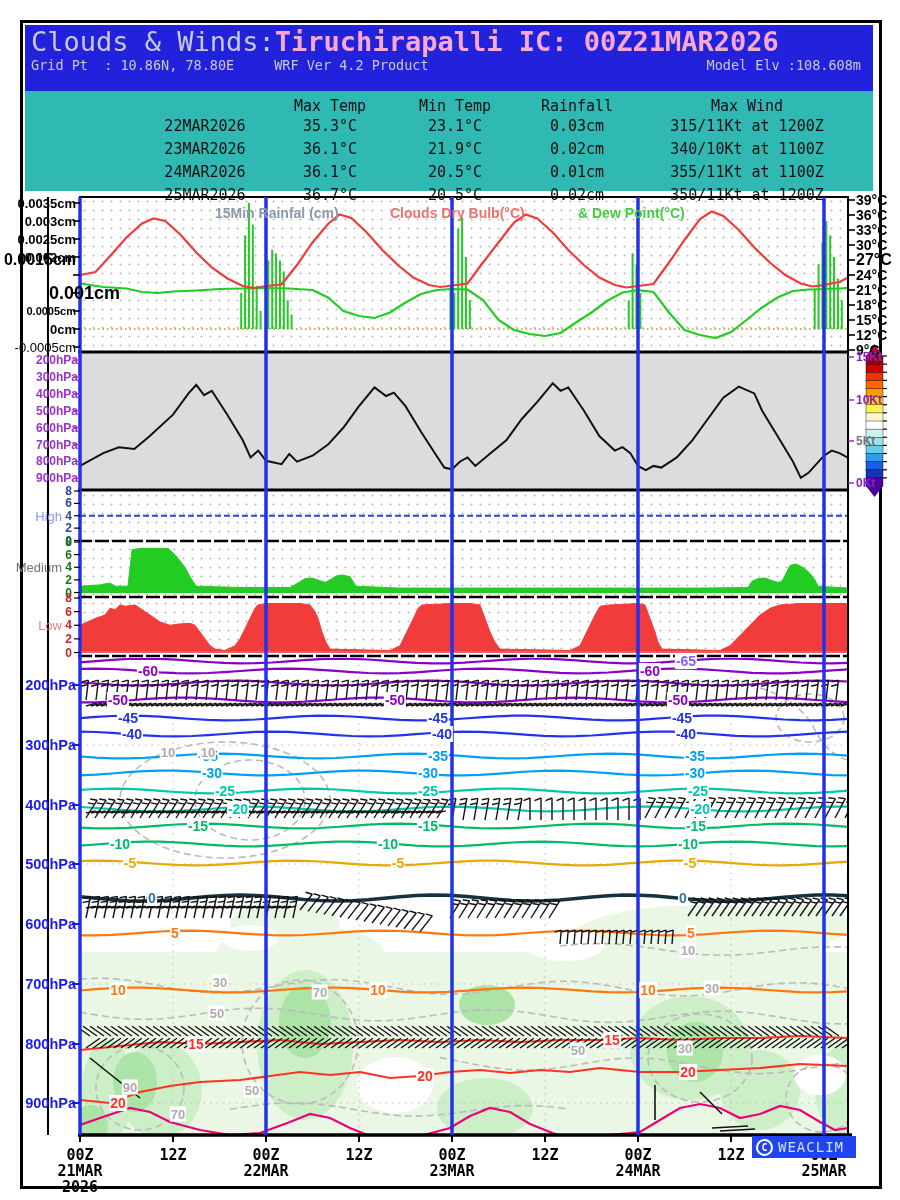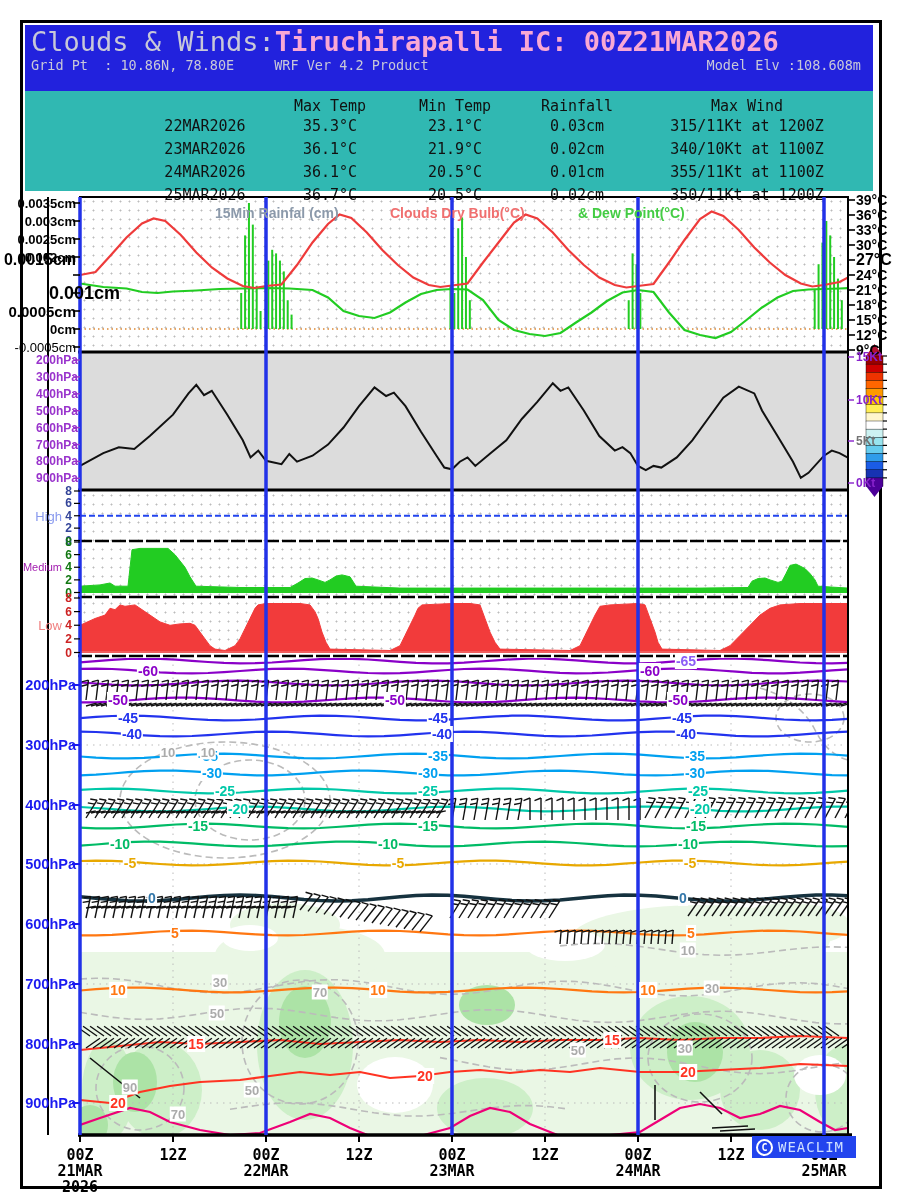--- a/index.html
+++ b/index.html
@@ -1504,21 +1504,21 @@
 <div id="labels">
     <div class="lbl " style="left: 215px; top: 205px; color: rgb(139, 153, 170); font-size: 14px; font-weight: bold;">15Min Rainfal (cm)</div>
     <div class="lbl " style="left: 390px; top: 205px; color: rgb(240, 112, 112); font-size: 14px; font-weight: bold;">Clouds Dry Bulb(°C)</div>
     <div class="lbl " style="left: 578px; top: 205px; color: rgb(68, 204, 68); font-size: 14px; font-weight: bold;">&amp; Dew Point(°C)</div>
     <div class="lbl r" style="left: 76px; top: 203px; font-weight: bold; font-size: 13px;">0.0035cm</div>
     <div class="lbl r" style="left: 76px; top: 221px; font-weight: bold; font-size: 13px;">0.003cm</div>
     <div class="lbl r" style="left: 76px; top: 239px; font-weight: bold; font-size: 13px;">0.0025cm</div>
     <div class="lbl r" style="left: 76px; top: 257px; font-weight: bold; font-size: 13px;">0.002cm</div>
     <div class="lbl r" style="left: 76px; top: 260px; font-weight: bold; font-size: 16px;">0.0015cm</div>
     <div class="lbl r" style="left: 76px; top: 293px; font-weight: bold; font-size: 18px; margin-left: 44px;">0.001cm</div>
-    <div class="lbl r" style="left: 76px; top: 311px; font-weight: bold; font-size: 15px;">0.0005cm</div>
+    <div class="lbl r" style="left: 76px; top: 311px; font-weight: bold; font-size: 11px;">0.0005cm</div>
     <div class="lbl r" style="left: 76px; top: 329px; font-weight: bold; font-size: 13px;">0cm</div>
     <div class="lbl r" style="left: 76px; top: 347px; font-weight: normal; font-size: 13px;">-0.0005cm</div>
     <div class="lbl l" style="left: 856px; top: 200px; font-weight: bold; font-size: 14px;">39°C</div>
     <div class="lbl l" style="left: 856px; top: 215px; font-weight: bold; font-size: 14px;">36°C</div>
     <div class="lbl l" style="left: 856px; top: 230px; font-weight: bold; font-size: 14px;">33°C</div>
     <div class="lbl l" style="left: 856px; top: 245px; font-weight: bold; font-size: 14px;">30°C</div>
     <div class="lbl l" style="left: 856px; top: 260px; font-weight: bold; font-size: 16px;">27°C</div>
     <div class="lbl l" style="left: 856px; top: 275px; font-weight: bold; font-size: 14px;">24°C</div>
     <div class="lbl l" style="left: 856px; top: 290px; font-weight: bold; font-size: 14px;">21°C</div>
     <div class="lbl l" style="left: 856px; top: 305px; font-weight: bold; font-size: 14px;">18°C</div>
@@ -1544,21 +1544,21 @@
     <div class="lbl r" style="left: 76px; top: 924px; color: rgb(26, 26, 240); font-size: 14.5px; font-weight: bold;">600hPa</div>
     <div class="lbl r" style="left: 76px; top: 984px; color: rgb(26, 26, 240); font-size: 14.5px; font-weight: bold;">700hPa</div>
     <div class="lbl r" style="left: 76px; top: 1044px; color: rgb(26, 26, 240); font-size: 14.5px; font-weight: bold;">800hPa</div>
     <div class="lbl r" style="left: 76px; top: 1103px; color: rgb(26, 26, 240); font-size: 14.5px; font-weight: bold;">900hPa</div>
     <div class="lbl r" style="left: 62px; top: 515.75px; color: rgb(136, 153, 238); font-size: 13px;">High</div>
     <div class="lbl r" style="left: 72px; top: 491px; color: rgb(51, 68, 153); font-size: 12px; font-weight: bold;">8</div>
     <div class="lbl r" style="left: 72px; top: 503.375px; color: rgb(51, 68, 153); font-size: 12px; font-weight: bold;">6</div>
     <div class="lbl r" style="left: 72px; top: 515.75px; color: rgb(51, 68, 153); font-size: 12px; font-weight: bold;">4</div>
     <div class="lbl r" style="left: 72px; top: 528.125px; color: rgb(51, 68, 153); font-size: 12px; font-weight: bold;">2</div>
     <div class="lbl r" style="left: 72px; top: 540.5px; color: rgb(51, 68, 153); font-size: 12px; font-weight: bold;">0</div>
-    <div class="lbl r" style="left: 62px; top: 567.25px; color: #a21caf; font-size: 11px;">Medium</div>
+    <div class="lbl r" style="left: 62px; top: 567.25px; color: #737373; font-size: 13px;">Medium</div>
     <div class="lbl r" style="left: 72px; top: 542px; color: rgb(17, 119, 17); font-size: 12px; font-weight: bold;">8</div>
     <div class="lbl r" style="left: 72px; top: 554.625px; color: rgb(17, 119, 17); font-size: 12px; font-weight: bold;">6</div>
     <div class="lbl r" style="left: 72px; top: 567.25px; color: rgb(17, 119, 17); font-size: 12px; font-weight: bold;">4</div>
     <div class="lbl r" style="left: 72px; top: 579.875px; color: rgb(17, 119, 17); font-size: 12px; font-weight: bold;">2</div>
     <div class="lbl r" style="left: 72px; top: 592.5px; color: rgb(17, 119, 17); font-size: 12px; font-weight: bold;">0</div>
     <div class="lbl r" style="left: 62px; top: 625.25px; color: rgb(240, 128, 128); font-size: 13px;">Low</div>
     <div class="lbl r" style="left: 72px; top: 598px; color: rgb(204, 34, 34); font-size: 12px; font-weight: bold;">8</div>
     <div class="lbl r" style="left: 72px; top: 611.625px; color: rgb(204, 34, 34); font-size: 12px; font-weight: bold;">6</div>
     <div class="lbl r" style="left: 72px; top: 625.25px; color: rgb(204, 34, 34); font-size: 12px; font-weight: bold;">4</div>
     <div class="lbl r" style="left: 72px; top: 638.875px; color: rgb(204, 34, 34); font-size: 12px; font-weight: bold;">2</div>

